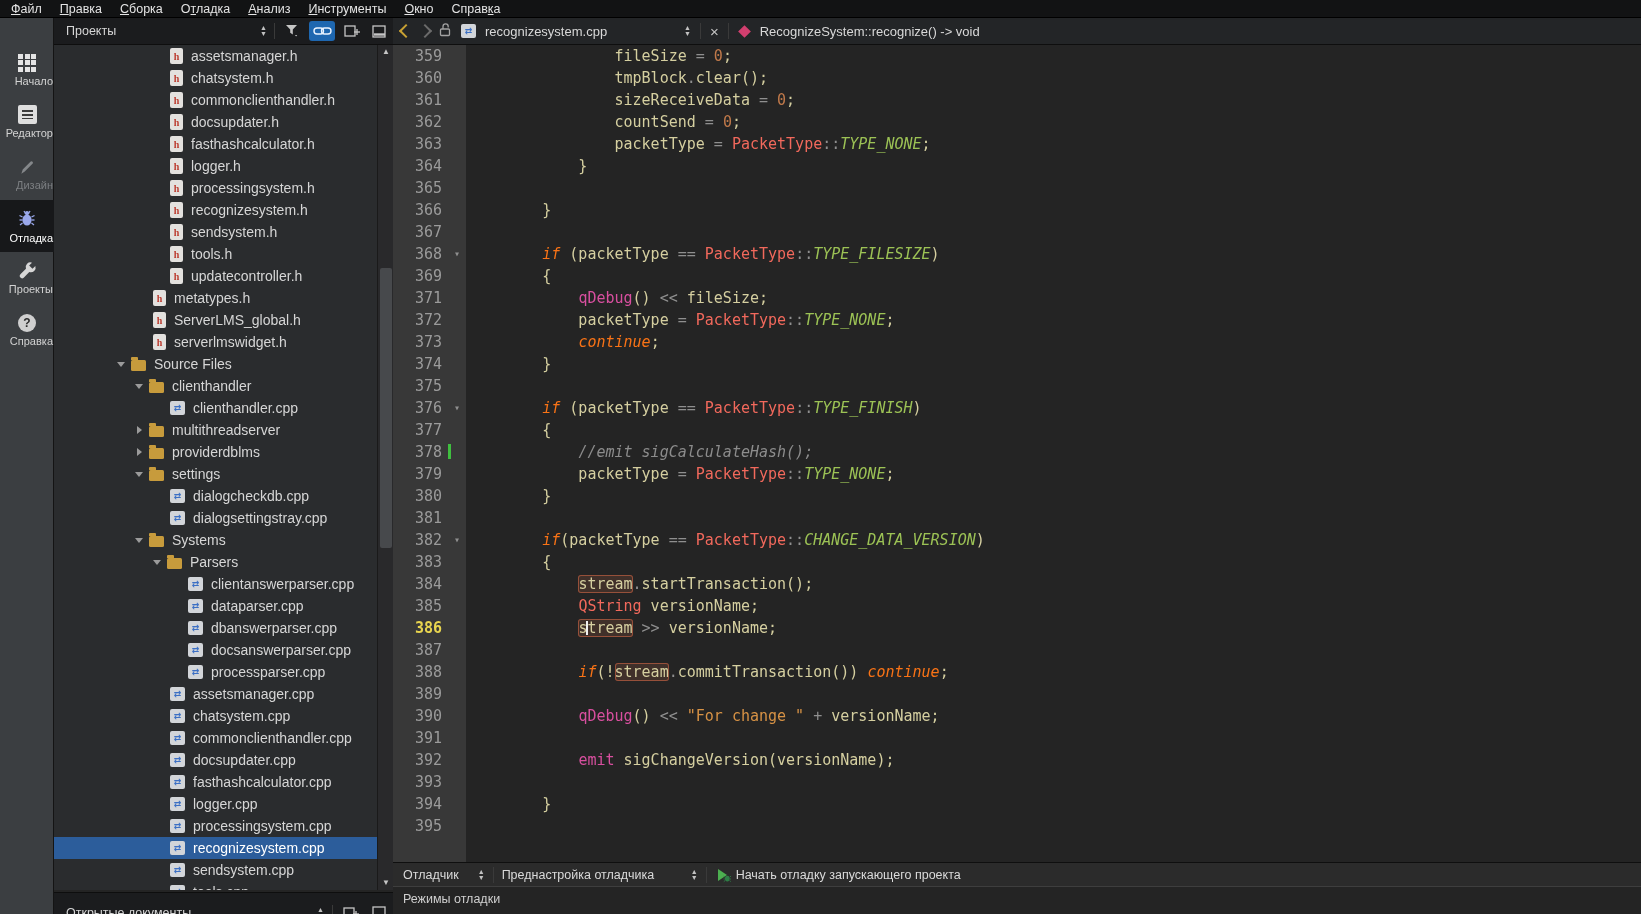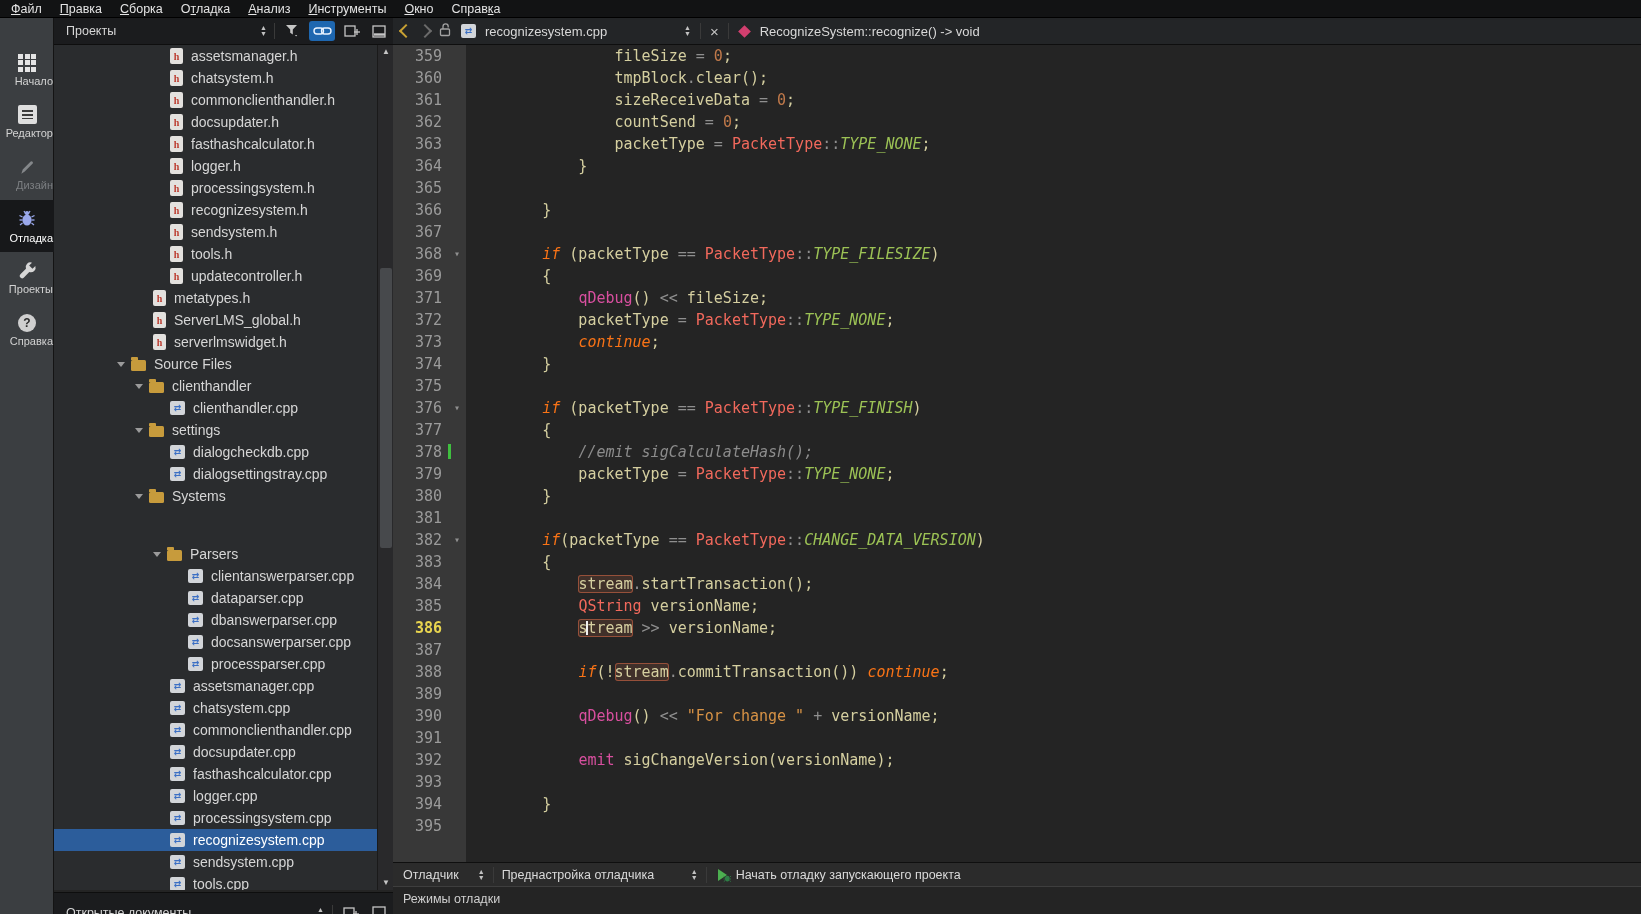--- a/index.html
+++ b/index.html
@@ -284,38 +284,48 @@
     <div class="trow" style="padding-left: 81px;">
       <span class="chev down"></span>
       <span class="folder"></span>
       <span class="tlabel">clienthandler</span>
     </div>
     <div class="trow" style="padding-left: 116px;">
       <span class="ficon cpp">⇄</span>
       <span class="tlabel">clienthandler.cpp</span>
     </div>
     <div class="trow" style="padding-left: 81px;">
+      <span class="chev right"></span>
+      <span class="folder"></span>
+      <span class="tlabel">multithreadserver</span>
+    </div>
+    <div class="trow" style="padding-left: 81px;">
+      <span class="chev right"></span>
+      <span class="folder"></span>
+      <span class="tlabel">providerdblms</span>
+    </div>
+    <div class="trow" style="padding-left: 81px;">
       <span class="chev down"></span>
       <span class="folder"></span>
       <span class="tlabel">settings</span>
     </div>
     <div class="trow" style="padding-left: 116px;">
       <span class="ficon cpp">⇄</span>
       <span class="tlabel">dialogcheckdb.cpp</span>
     </div>
     <div class="trow" style="padding-left: 116px;">
       <span class="ficon cpp">⇄</span>
       <span class="tlabel">dialogsettingstray.cpp</span>
     </div>
     <div class="trow" style="padding-left: 81px;">
       <span class="chev down"></span>
       <span class="folder"></span>
       <span class="tlabel">Systems</span>
     </div>
-    <div class="trow" style="padding-left: 99px; margin-top: 36px;">
+    <div class="trow" style="padding-left: 99px;">
       <span class="chev down"></span>
       <span class="folder"></span>
       <span class="tlabel">Parsers</span>
     </div>
     <div class="trow" style="padding-left: 134px;">
       <span class="ficon cpp">⇄</span>
       <span class="tlabel">clientanswerparser.cpp</span>
     </div>
     <div class="trow" style="padding-left: 134px;">
       <span class="ficon cpp">⇄</span>

